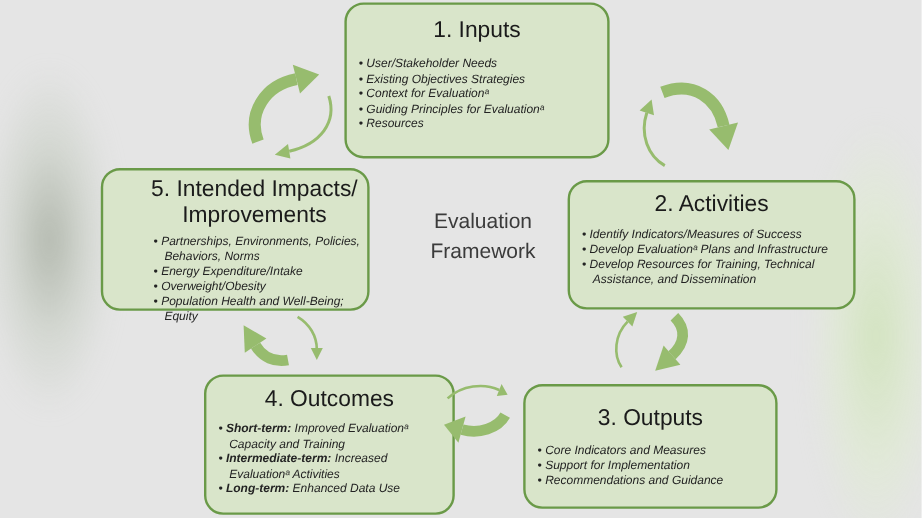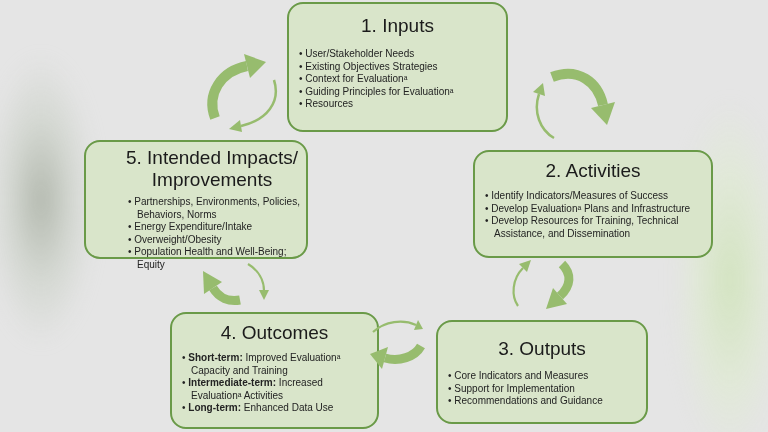--- a/index.html
+++ b/index.html
@@ -21,21 +21,21 @@
     filter:blur(9px);
   }
   .box{
     position:absolute; box-sizing:border-box;
     background:var(--box-fill); border:2px solid var(--box-border); border-radius:16px;
   }
   .box-title{
     text-align:center; font-size:19px; line-height:22px; color:#1b1b1b; font-weight:400;
   }
   .bullets{ list-style:none; margin:0; padding:0 6px 0 10px; font-size:10px; line-height:12.6px; }
-  .bullets li{ padding-left:9px; text-indent:-9px; }
+  .bullets li{ padding-left:9px; text-indent:-9px;font-style:italic; }
   .bullets li::before{ content:"• "; }
   .b{ font-weight:bold; }
 
   #box-inputs    { left:287px; top:2px;   width:221px; height:130px; }
   #box-inputs .box-title{ margin:11px 4px 11px; }
   #box-activities{ left:473px; top:150px; width:240px; height:108px; }
   #box-activities .box-title{ margin:8px 4px 8px; }
   #box-outputs   { left:436px; top:320px; width:212px; height:104px; }
   #box-outputs .box-title{ margin:16px 4px 10px; }
   #box-outcomes  { left:170px; top:312px; width:209px; height:117px; }
@@ -107,20 +107,21 @@
       <span>Improvements</span>
     </div>
     <ul class="bullets">
       <li>Partnerships, Environments, Policies, Behaviors, Norms</li>
       <li>Energy Expenditure/Intake</li>
       <li>Overweight/Obesity</li>
       <li>Population Health and Well-Being; Equity</li>
     </ul>
   </div>
 
+  <div id="center-label">Evaluation Framework</div>
 
   <svg id="arrow-5-1" class="arrow-svg" viewBox="0 0 100 86" aria-hidden="true">
     <path d="M 20 66 C 11 42 26 19 52 14" fill="none" stroke="currentColor" stroke-width="10"></path>
     <polygon points="71,10 55,26 49,2" fill="currentColor"></polygon>
     <path d="M 79 28 C 86 50 72 68 46 74" fill="none" stroke="currentColor" stroke-width="2.5"></path>
     <polygon points="34,77 45,68 47,80" fill="currentColor"></polygon>
   </svg>
 
   <svg id="arrow-1-2" class="arrow-svg" viewBox="0 0 140 106" aria-hidden="true">
     <path d="M 32 29 C 58 19 78 34 83 57" fill="none" stroke="currentColor" stroke-width="10"></path>

